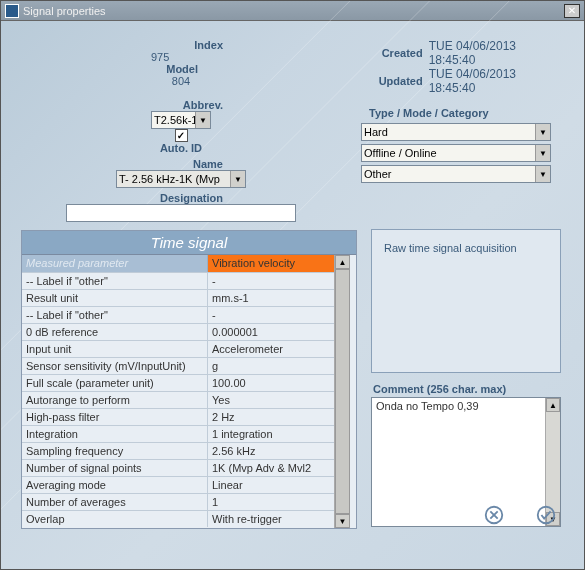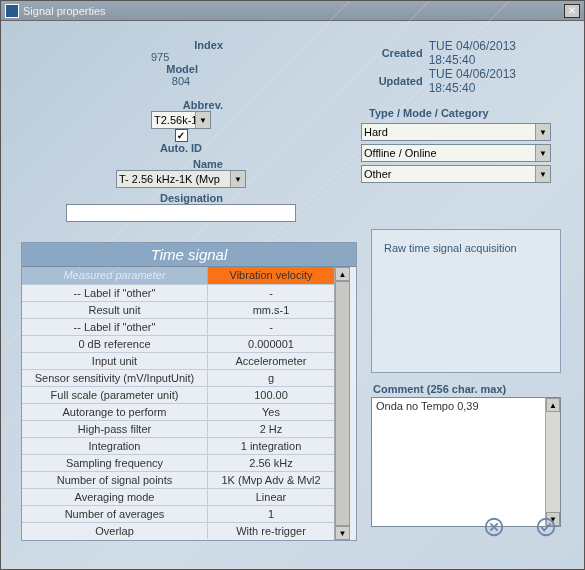--- a/index.html
+++ b/index.html
@@ -125,21 +125,21 @@
   .created-val { color:#3a5a7a; font-size:12px; }
   .tmc-header {
     color:#3a5a7a; font-weight:bold; margin:12px 0 4px 8px;
   }
   .select-row {
     margin-bottom: 3px;
   }
   .select-row .combo { width: 190px; }
 
   .panel-time {
-    margin-top: 16px;
+    margin-top: 4px;
     width: 336px;
     border: 1px solid #8a9ab0;
     background: #e8eef4;
   }
   .panel-time-header {
     background: #8aa8c4;
     color: #fff;
     text-align: center;
     font-size: 15px;
     font-style: italic;
@@ -168,21 +168,20 @@
   }
   .prow {
     height: 17px;
     line-height: 17px;
     padding: 0 4px;
     font-size: 11px;
     color: #333;
     border-top: 1px solid #c0ccd8;
     overflow: hidden;
     white-space: nowrap;
-    text-align: center;
   }
   .prow.header-row {
     background: #a8bed4;
     color: #e0e8f0;
     font-style: italic;
     font-size: 11px;
     border-top: none;
   }
   .param-values .prow { border-left: 1px solid #c0ccd8; }
   .param-values .prow.header-row { border-left: 1px solid #98aec4; background:#f97316; color:#333; font-style:normal;}

